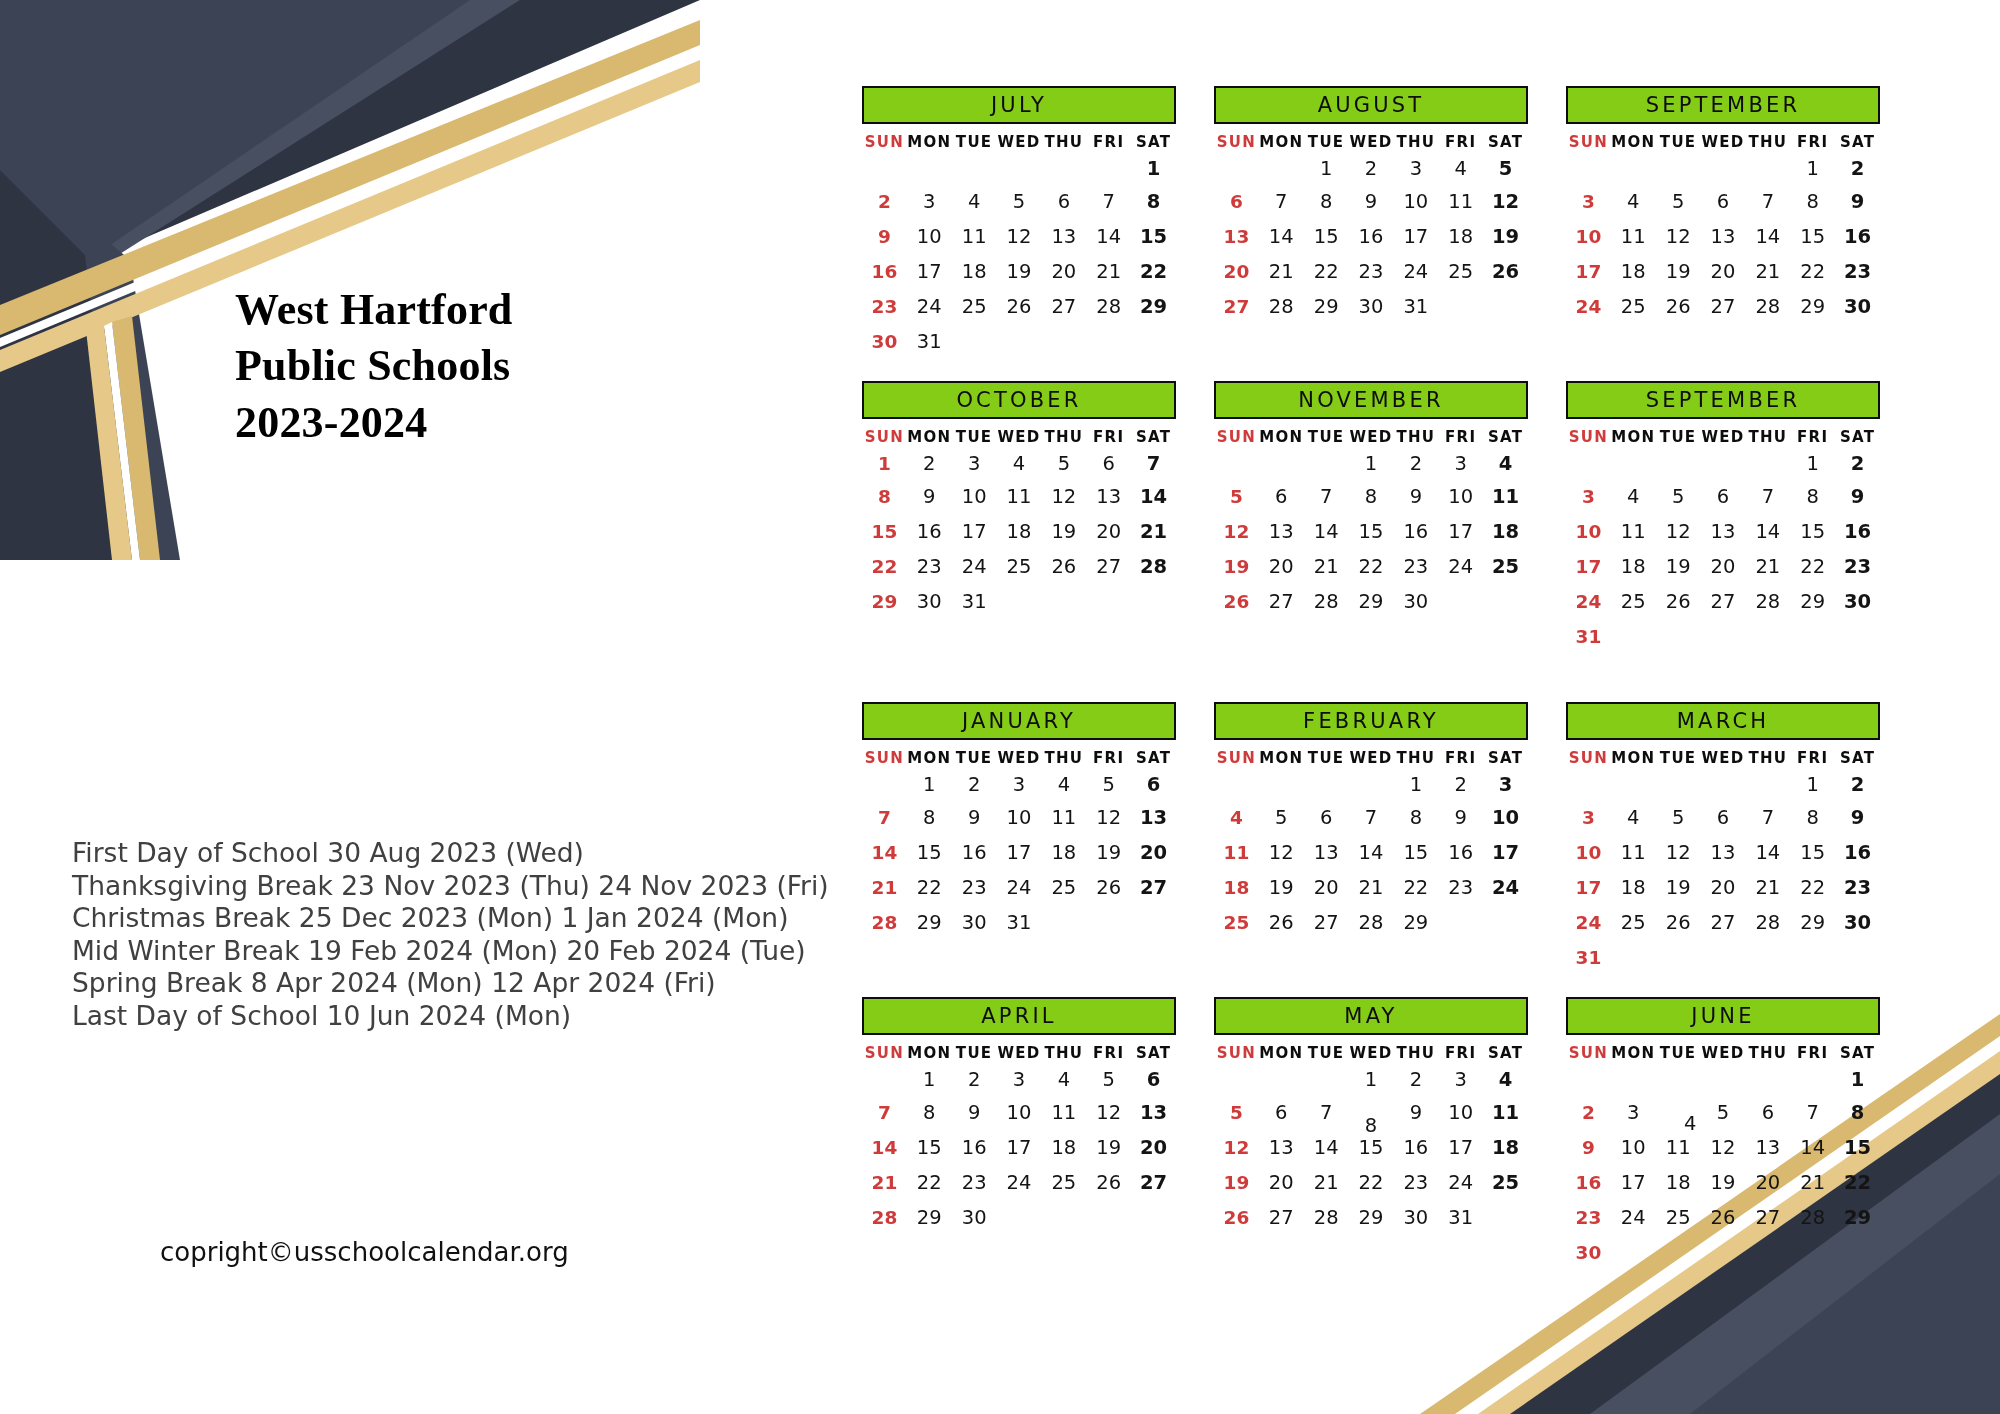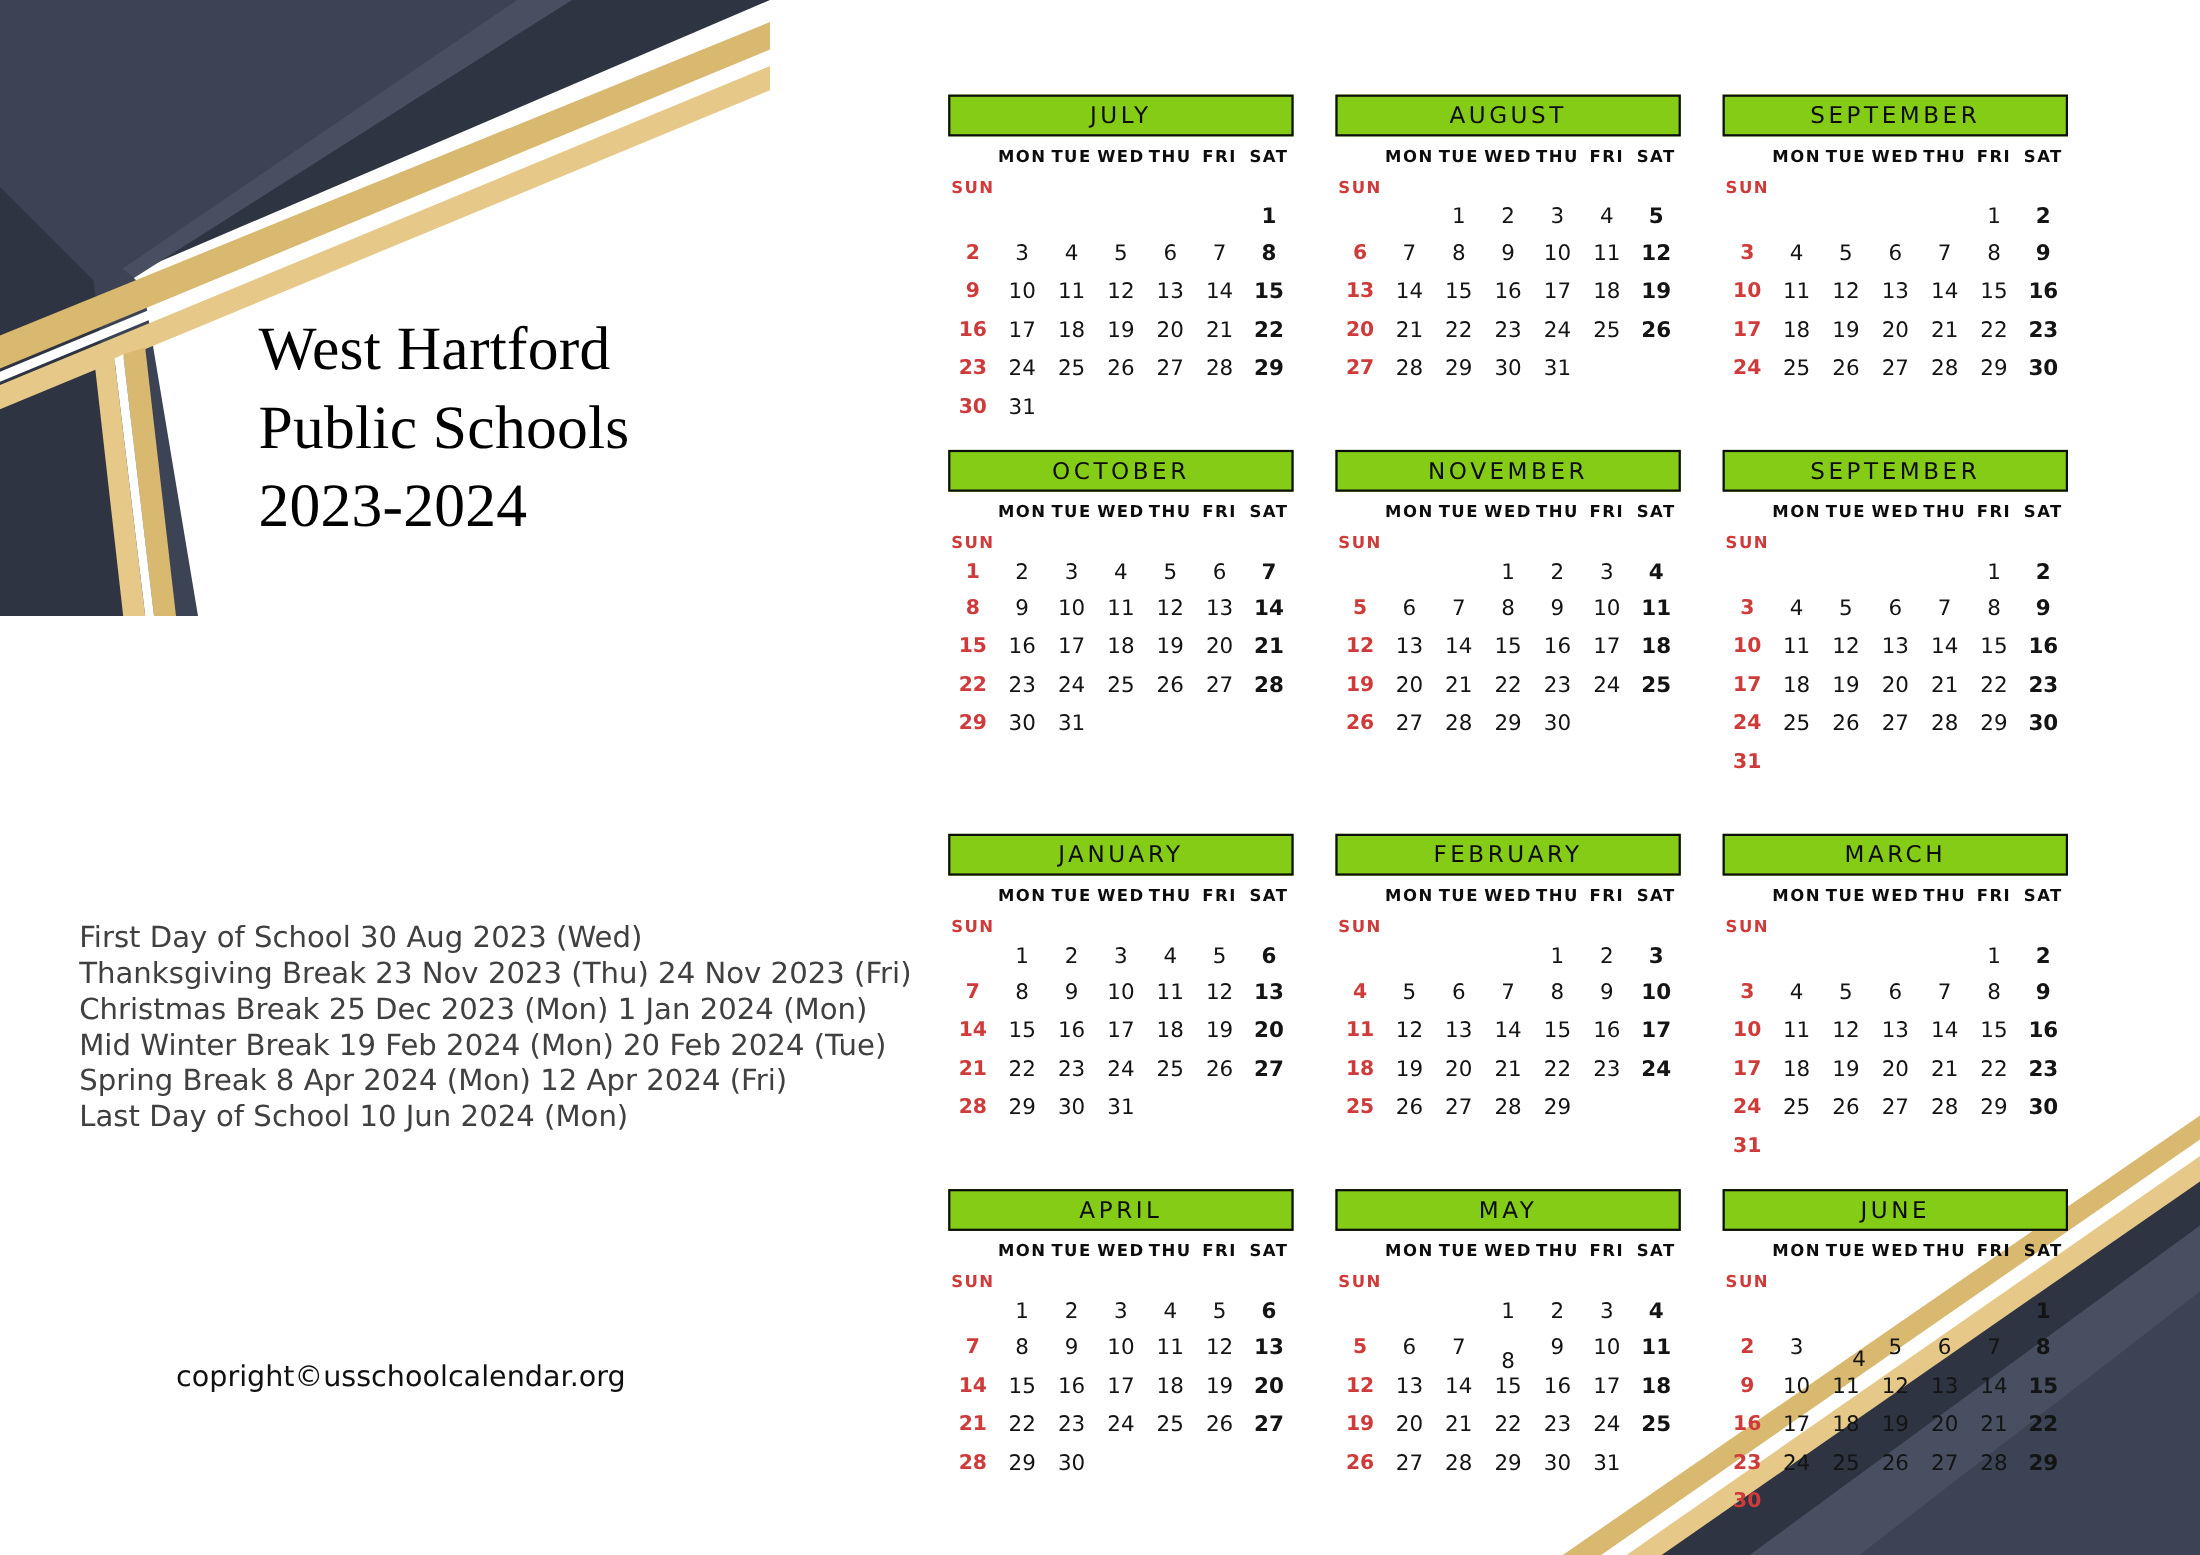--- a/index.html
+++ b/index.html
@@ -31,22 +31,22 @@
     top: 0;
     width: 840px;
     height: 1414px;
   }
   #calendar-title {
     position: absolute;
     left: 235px;
     top: 282px;
     width: 520px;
     font-family: "Liberation Serif", serif;
-    font-weight: normal;
-    font-size: 56px;
+    font-weight: bold;
+    font-size: 44px;
     line-height: 1.28;
     color: #000000;
     letter-spacing: 0.2px;
   }
   #calendar-title .tline { display: block; white-space: nowrap; }
 
   #events-list {
     position: absolute;
     left: 72px;
     top: 837px;
@@ -113,21 +113,21 @@
     margin-top: 9px;
   }
   .dow {
     text-align: center;
     font-size: 15px;
     font-weight: bold;
     letter-spacing: 1.3px;
     color: #0d0d0d;
     font-family: "DejaVu Sans", sans-serif;
   }
-  .dow.sunday { color: #cf3b3b; margin-top: 28px; }
+  .dow.sunday { color: #cf3b3b; }
 
   .weeks {
     margin-top: 2px;
   }
   .week {
     display: grid;
     grid-template-columns: repeat(7, 1fr);
     height: 35px;
     align-items: center;
   }

